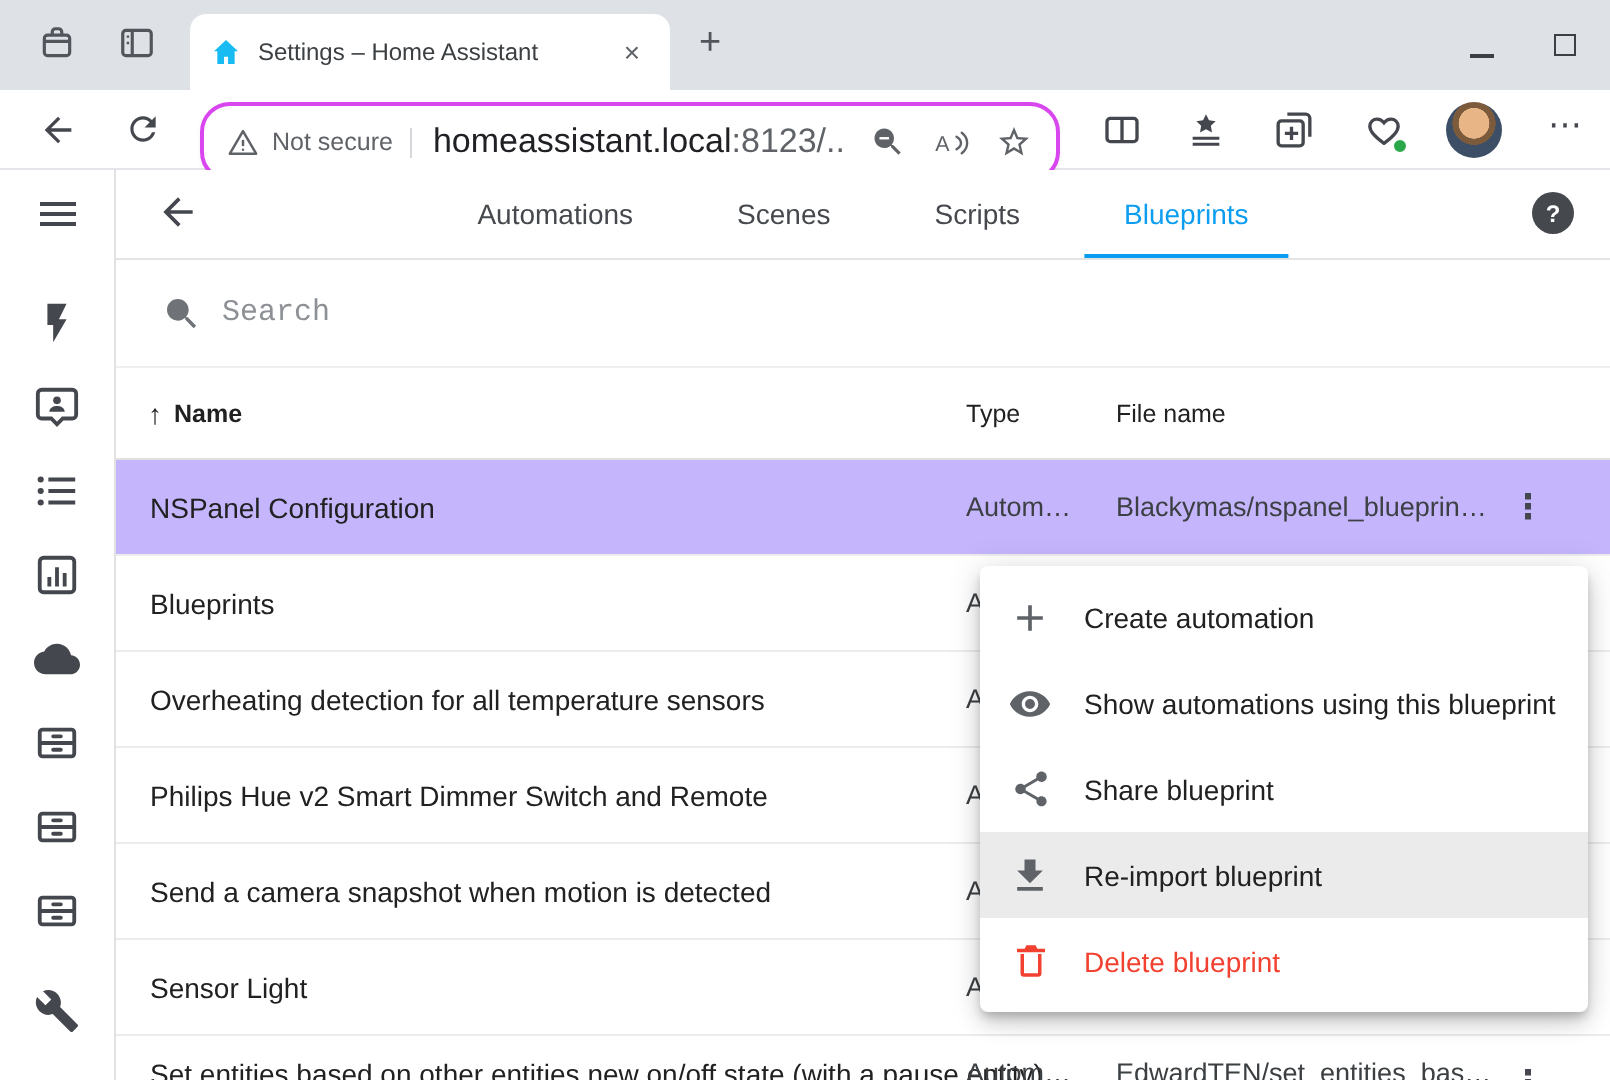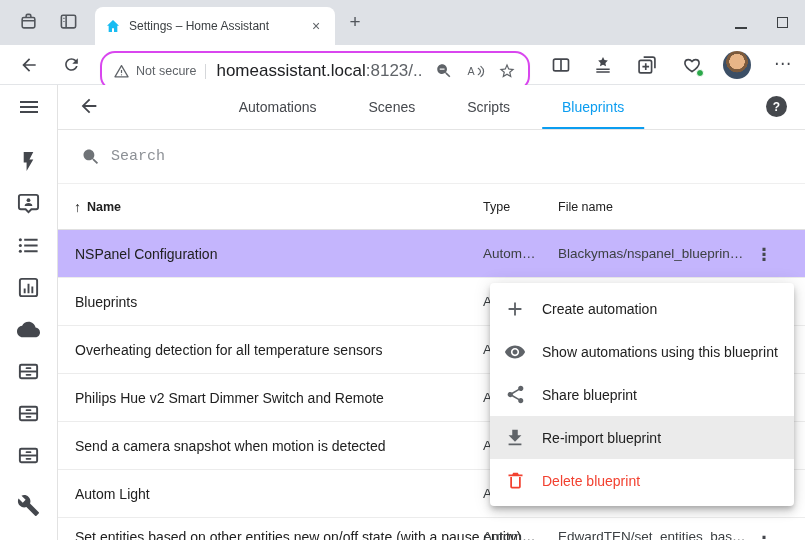--- a/index.html
+++ b/index.html
@@ -318,21 +318,21 @@
         <span class="td-file"></span>
         <span class="kebab">⋮</span>
       </div>
       <div class="trow">
         <span class="td-name">Send a camera snapshot when motion is detected</span>
         <span class="td-type">Autom…</span>
         <span class="td-file"></span>
         <span class="kebab">⋮</span>
       </div>
       <div class="trow">
-        <span class="td-name">Autom Light</span>
+        <span class="td-name">Sensor Light</span>
         <span class="td-type">Autom…</span>
         <span class="td-file"></span>
         <span class="kebab">⋮</span>
       </div>
       <div class="trow clip">
         <span class="td-name">Set entities based on other entities new on/off state (with a pause entity)</span>
         <span class="td-type">Autom…</span>
         <span class="td-file">EdwardTEN/set_entities_bas…</span>
         <span class="kebab">⋮</span>
       </div>

